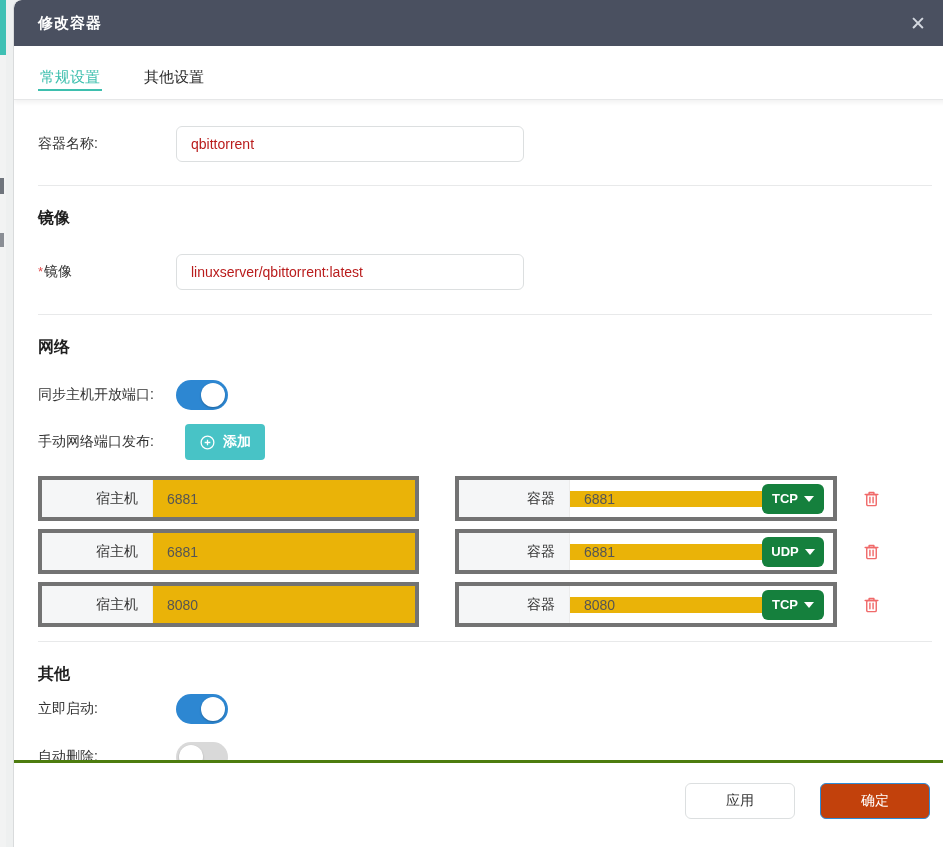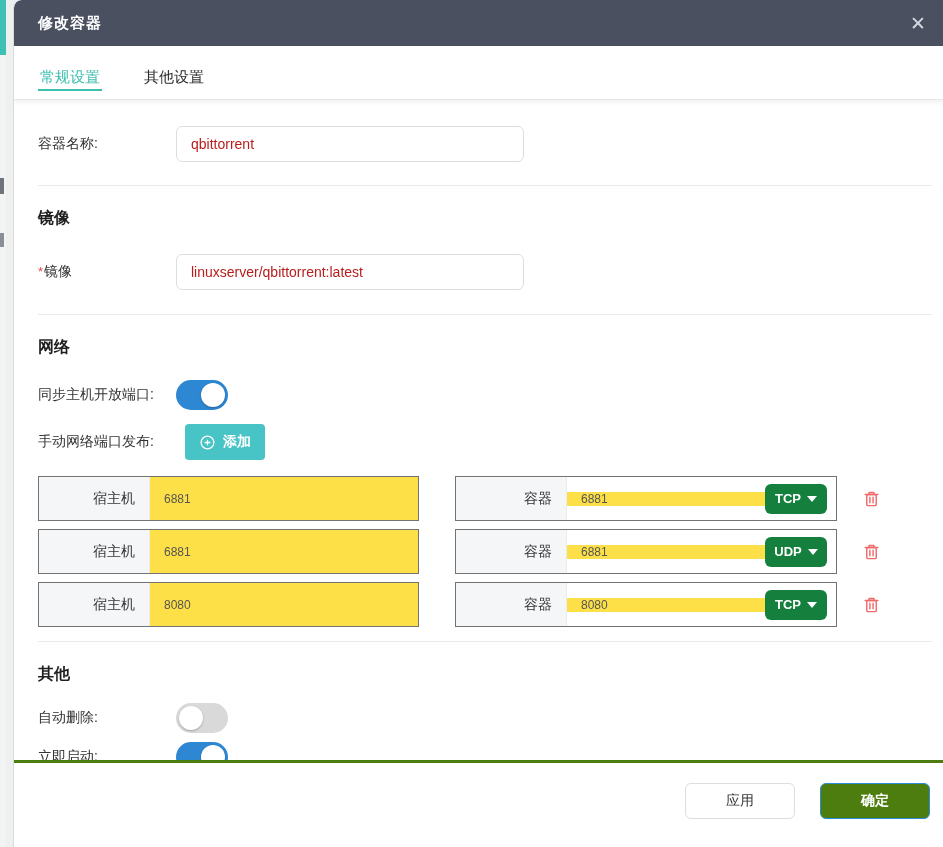--- a/index.html
+++ b/index.html
@@ -58,44 +58,44 @@
     border-radius: 50%; background: #fff; box-shadow: 0 1px 2px rgba(0,0,0,0.25); }
   .toggle.on { background: #2d87d2; }
   .toggle.on .knob { left: auto; right: 3px; }
   
   .add-btn { height: 36px; min-width: 80px; padding: 0 14px; background: #48c3c6; color: #fff;
     border: none; border-radius: 4px; font-size: 14px; font-weight: bold; cursor: pointer;
     display: inline-flex; align-items: center; gap: 7px; font-family: inherit; margin-left: 9px; }
   .add-btn svg { display: block; }
   
   .port-row { display: flex; align-items: center; margin-bottom: 8px; }
-  .port-group { display: flex; align-items: stretch; height: 45px; border: 1px solid #737373; background: #fff; }
+  .port-group { display: flex; align-items: stretch; height: 45px; border: 4px solid #737373; background: #fff; }
   .port-group.left { width: 381px; }
   .port-group.right { width: 382px; margin-left: 36px; }
   .port-label { width: 111px; flex: 0 0 111px; background: #f5f6f7; border-right: 1px solid #ececec;
     display: flex; align-items: center; justify-content: flex-end; padding-right: 14px;
     font-size: 14px; color: #333; }
-  .port-input { flex: 1 1 auto; border: none; outline: none; padding: 0 14px; font-size: 12px;
-    color: #555; font-family: inherit; min-width: 0; background: #fde047; }
+  .port-input { flex: 1 1 auto; border: none; outline: none; padding: 0 14px; font-size: 14px;
+    color: #555; font-family: inherit; min-width: 0; background: #eab308; }
   .port-input-wrap { flex: 1 1 auto; display: flex; align-items: center; min-width: 0; }
   .protocol-select { flex: 0 0 auto; margin-right: 9px; height: 30px; min-width: 62px; padding: 0 9px;
     background: #15803d; border: none; border-radius: 6px; color: #fff; font-size: 13px; font-weight: bold;
     display: inline-flex; align-items: center; justify-content: center; gap: 6px; cursor: pointer;
     font-family: inherit; }
   .caret { width: 0; height: 0; border-left: 5px solid transparent; border-right: 5px solid transparent;
     border-top: 6px solid #fff; }
   .delete-btn { background: none; border: none; cursor: pointer; margin-left: 23px; padding: 2px;
     display: inline-flex; }
   
   .dlg-footer { flex: 0 0 87px; border-top: 3px solid #4d7c0f; background: #fff;
     display: flex; align-items: center; justify-content: flex-end; gap: 25px; padding: 0 20px 8px 0; }
   .btn { width: 110px; height: 36px; border-radius: 6px; font-size: 14px; cursor: pointer;
     font-family: inherit; }
   .btn.ghost { background: #fff; border: 1px solid #dcdfe0; color: #333; }
-  .btn.primary { background: #4d7c0f; border: 1px solid #2d8cd8; color: #fff; font-weight: bold; }
+  .btn.primary { background: #c2410c; border: 1px solid #2d8cd8; color: #fff; font-weight: normal; }
   
   .mt-23 { margin-top: 23px; } .mt-22 { margin-top: 22px; } .mt-25 { margin-top: 25px; }
   .mt-24 { margin-top: 24px; } .mt-14 { margin-top: 14px; } .mt-16 { margin-top: 16px; }
   .mt-18 { margin-top: 18px; } .mt-9 { margin-top: 9px; }
 </style>
 </head>
 <body>
 
 <div class="bg-strip">
   <div class="teal-top"></div>
@@ -228,34 +228,34 @@
           </svg>
         </button>
       </div>
 
     </div>
 
     <hr class="divider mt-14">
 
     <div class="sec-heading mt-22">其他</div>
 
+    <div class="field-row mt-9">
+      <span class="field-label">立即启动:</span>
+      <div class="toggle on">
+          <div class="knob"></div>
+        </div>
+    </div>
+
     <div class="field-row mt-18">
       <span class="field-label">自动删除:</span>
       <div class="toggle">
           <div class="knob"></div>
         </div>
     </div>
 
-    <div class="field-row mt-9">
-      <span class="field-label">立即启动:</span>
-      <div class="toggle on">
-          <div class="knob"></div>
-        </div>
-    </div>
-
   </div>
 
   <div class="dlg-footer">
     <button class="btn ghost">应用</button>
     <button class="btn primary">确定</button>
   </div>
 
 </div>
 
 </body></html>

